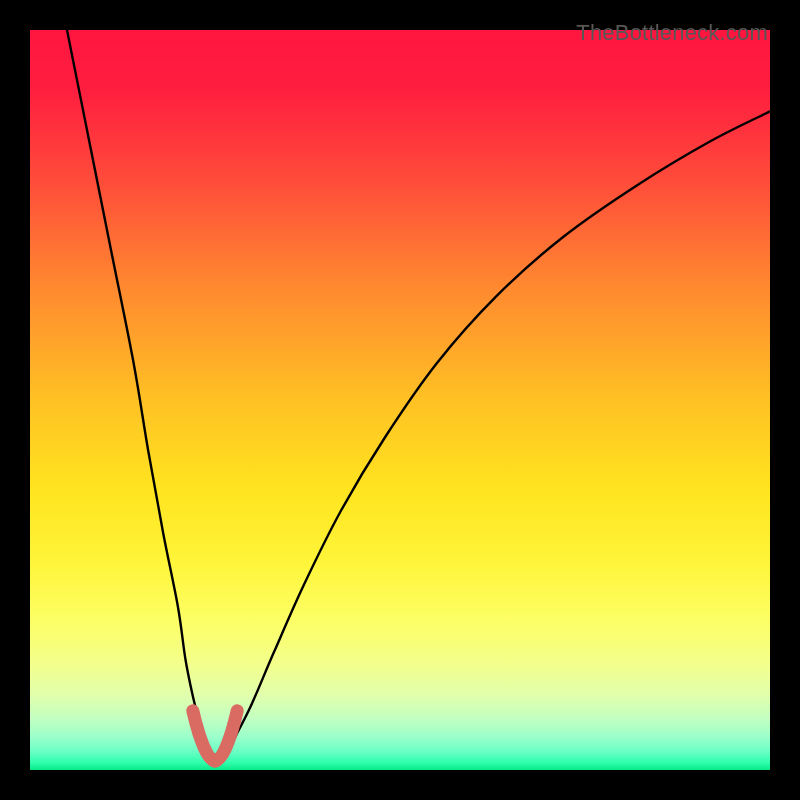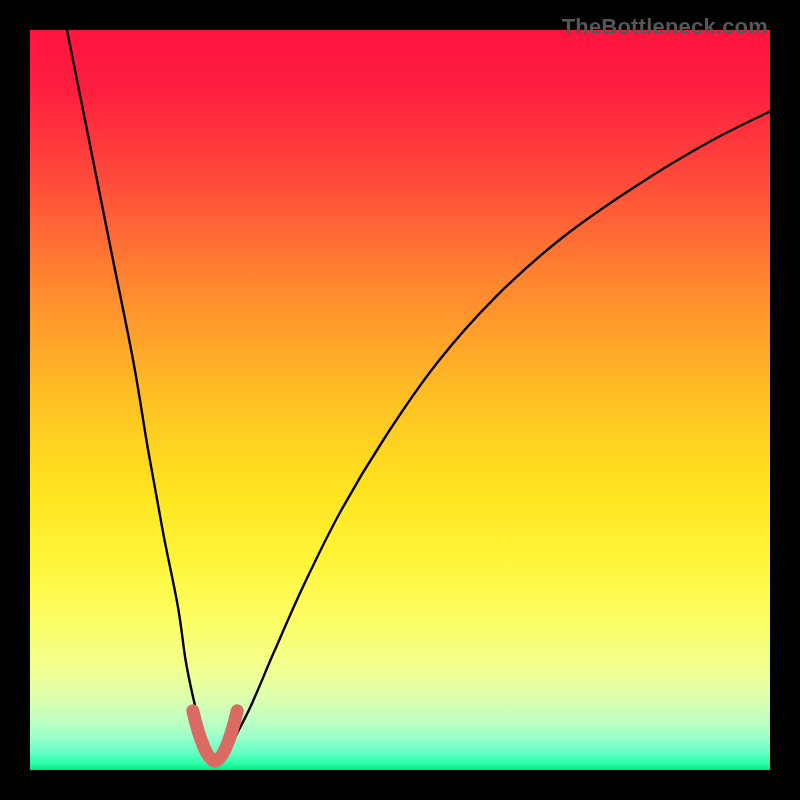--- a/index.html
+++ b/index.html
@@ -19,25 +19,25 @@
   .plot {
     position: absolute;
     left: 30px;
     top: 30px;
     width: 740px;
     height: 740px;
     overflow: hidden;
   }
   .watermark {
     position: absolute;
-    top: 14px;
+    top: 20px;
     right: 32px;
     color: #575757;
     font-size: 22px;
-    font-weight: 700;
+    font-weight: 400;
     letter-spacing: 0.2px;
     z-index: 10;
   }
   svg { display: block; }
 </style>
 </head>
 <body>
 
 <div class="frame">
 

